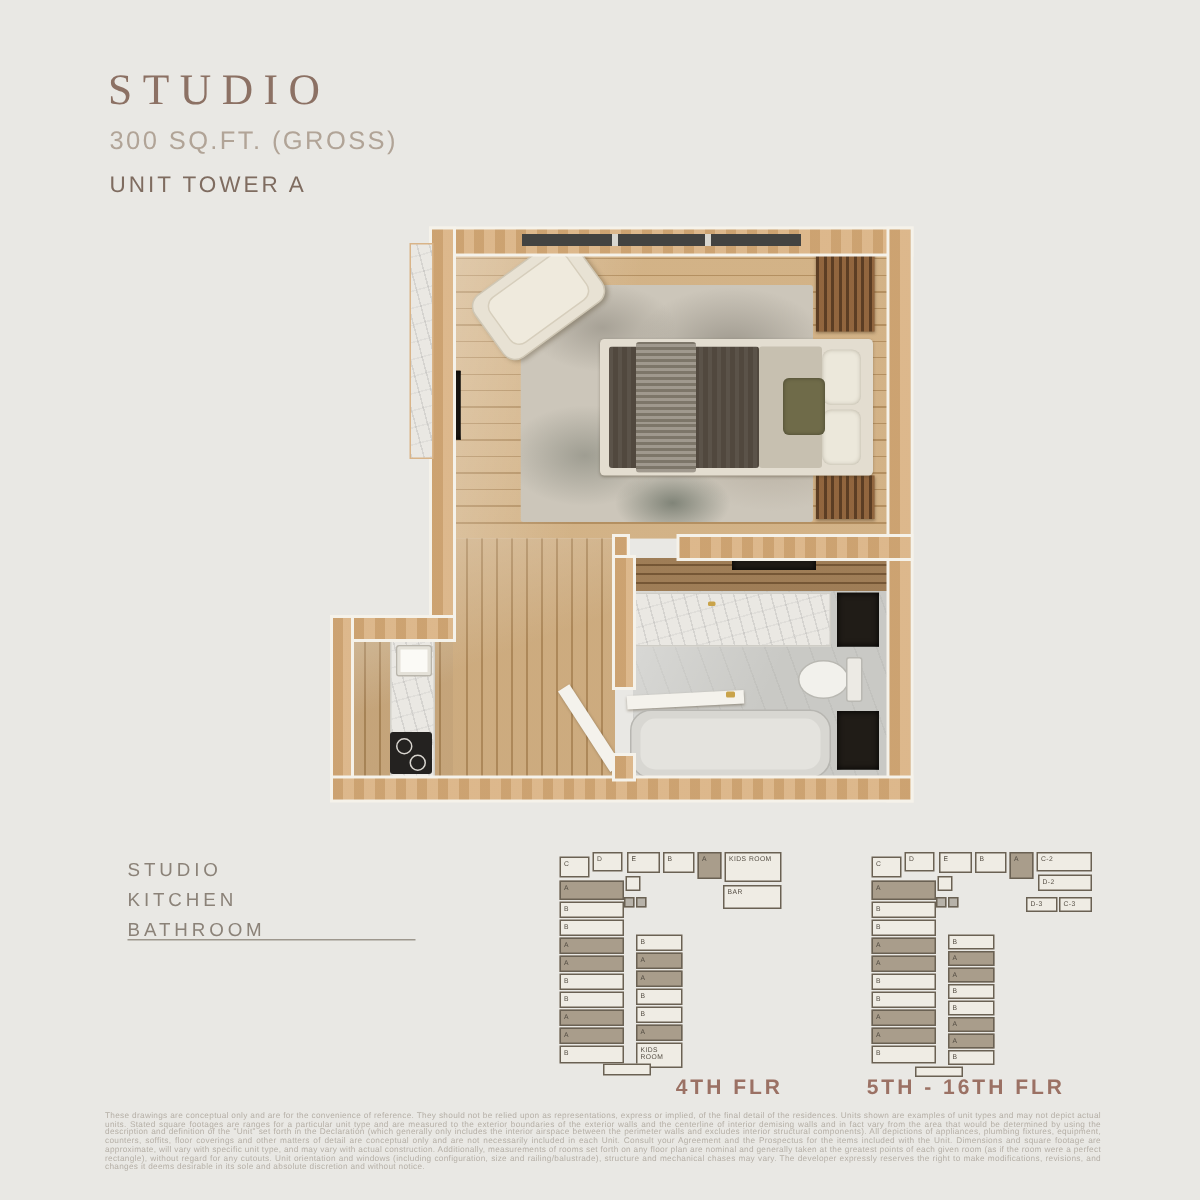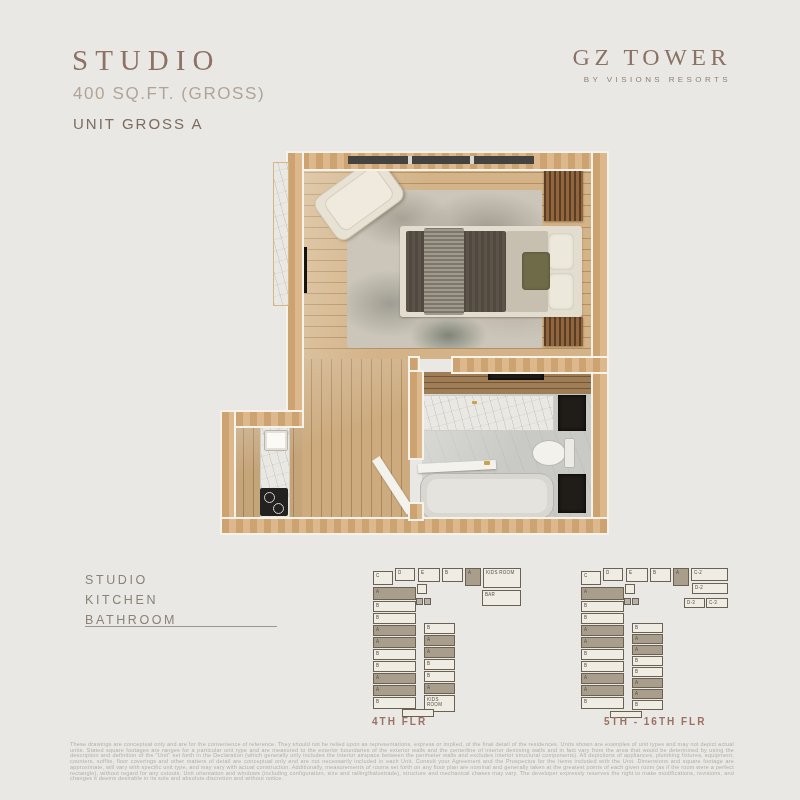--- a/index.html
+++ b/index.html
@@ -55,37 +55,33 @@
 
   
   .legend{left:85px;top:570px;font-size:12.5px;letter-spacing:2.6px;color:#8b8278;line-height:20px;}
   .divider{left:85px;top:626px;width:192px;height:1px;background:#9d978d;}
 
   
   .keyplan{width:150px;height:150px;}
   .kcell{position:absolute;box-sizing:border-box;background:#efece4;border:1px solid #6a6153;font-size:4.5px;line-height:1.15;letter-spacing:.3px;color:#564f45;padding:1px 0 0 2px;text-transform:uppercase;overflow:hidden;}
   .kcell.hl{background:#a99d8b;}
   .kcell.gray{background:#b7b2a9;}
-  .kp-label{top:716px;width:150px;text-align:left;font-size:10px;letter-spacing:2px;color:#9b7164;font-weight:600;}
+  .kp-label{top:716px;width:150px;text-align:right;font-size:14px;letter-spacing:2px;color:#9b7164;font-weight:600;}
 
   
   .disclaimer{left:70px;top:742px;width:664px;font-size:5.5px;line-height:5.7px;letter-spacing:.2px;color:#b5afa6;text-align:justify;}
 </style>
 </head>
 <body>
 
 <div class="canvas">
 
   <div class="abs title">STUDIO</div>
-  <div class="abs area">400 SQ.FT. (GROSS)</div>
-  <div class="abs unittype">UNIT GROSS A</div>
-  <div class="abs brand">
-    <div class="brand-name">GZ TOWER</div>
-    <div class="brand-tag">BY VISIONS RESORTS</div>
-  </div>
+  <div class="abs area">300 SQ.FT. (GROSS)</div>
+  <div class="abs unittype">UNIT TOWER A</div>
 
   <div class="abs plan">
 
     <div class="abs wood-h" style="left:80px;top:26px;width:291px;height:190px;"></div>
     <div class="abs wood-v" style="left:80px;top:216px;width:108px;height:160px;"></div>
     <div class="abs wood-v" style="left:12px;top:283px;width:68px;height:93px;filter:brightness(.96);"></div>
     <div class="abs tile" style="left:200px;top:229px;width:171px;height:147px;"></div>
 
     <div class="abs rug" style="left:125px;top:47px;width:195px;height:158px;"></div>
     <div class="abs darkbox" style="left:80px;top:104px;width:5px;height:46px;"></div>
@@ -206,16 +202,16 @@
       <div class="kcell" style="left: 52px; top: 55px; width: 31px; height: 10px;">B</div>
       <div class="kcell hl" style="left: 52px; top: 66px; width: 31px; height: 10px;">A</div>
       <div class="kcell hl" style="left: 52px; top: 77px; width: 31px; height: 10px;">A</div>
       <div class="kcell" style="left: 52px; top: 88px; width: 31px; height: 10px;">B</div>
       <div class="kcell" style="left: 52px; top: 99px; width: 31px; height: 10px;">B</div>
       <div class="kcell hl" style="left: 52px; top: 110px; width: 31px; height: 10px;">A</div>
       <div class="kcell hl" style="left: 52px; top: 121px; width: 31px; height: 10px;">A</div>
       <div class="kcell" style="left: 52px; top: 132px; width: 31px; height: 10px;">B</div>
       <div class="kcell" style="left: 30px; top: 143px; width: 32px; height: 7px;"></div>
     </div>
-  <div class="abs kp-label" style="left:604px;">5TH - 16TH FLR</div>
+  <div class="abs kp-label" style="left:560px;">5TH - 16TH FLR</div>
 
   <div class="abs disclaimer">These drawings are conceptual only and are for the convenience of reference.  They should not be relied upon as representations, express or implied, of the final detail of the residences.  Units shown are examples of unit types and may not depict actual units.  Stated square footages are ranges for a particular unit type and are measured to the exterior boundaries of the exterior walls and the centerline of interior demising walls and in fact vary from the area that would be determined by using the description and definition of the "Unit" set forth in the Declaration (which generally only includes the interior airspace between the perimeter walls and excludes interior structural components).  All depictions of appliances, plumbing fixtures, equipment, counters, soffits, floor coverings and other matters of detail are conceptual only and are not necessarily included in each Unit.  Consult your Agreement and the Prospectus for the items included with the Unit.  Dimensions and square footage are approximate, will vary with specific unit type, and may vary with actual construction.  Additionally, measurements of rooms set forth on any floor plan are nominal and generally taken at the greatest points of each given room (as if the room were a perfect rectangle), without regard for any cutouts.  Unit orientation and windows (including configuration, size and railing/balustrade), structure and mechanical chases may vary.  The developer expressly reserves the right to make modifications, revisions, and changes it deems desirable in its sole and absolute discretion and without notice.</div>
 </div>
 
 </body></html>

